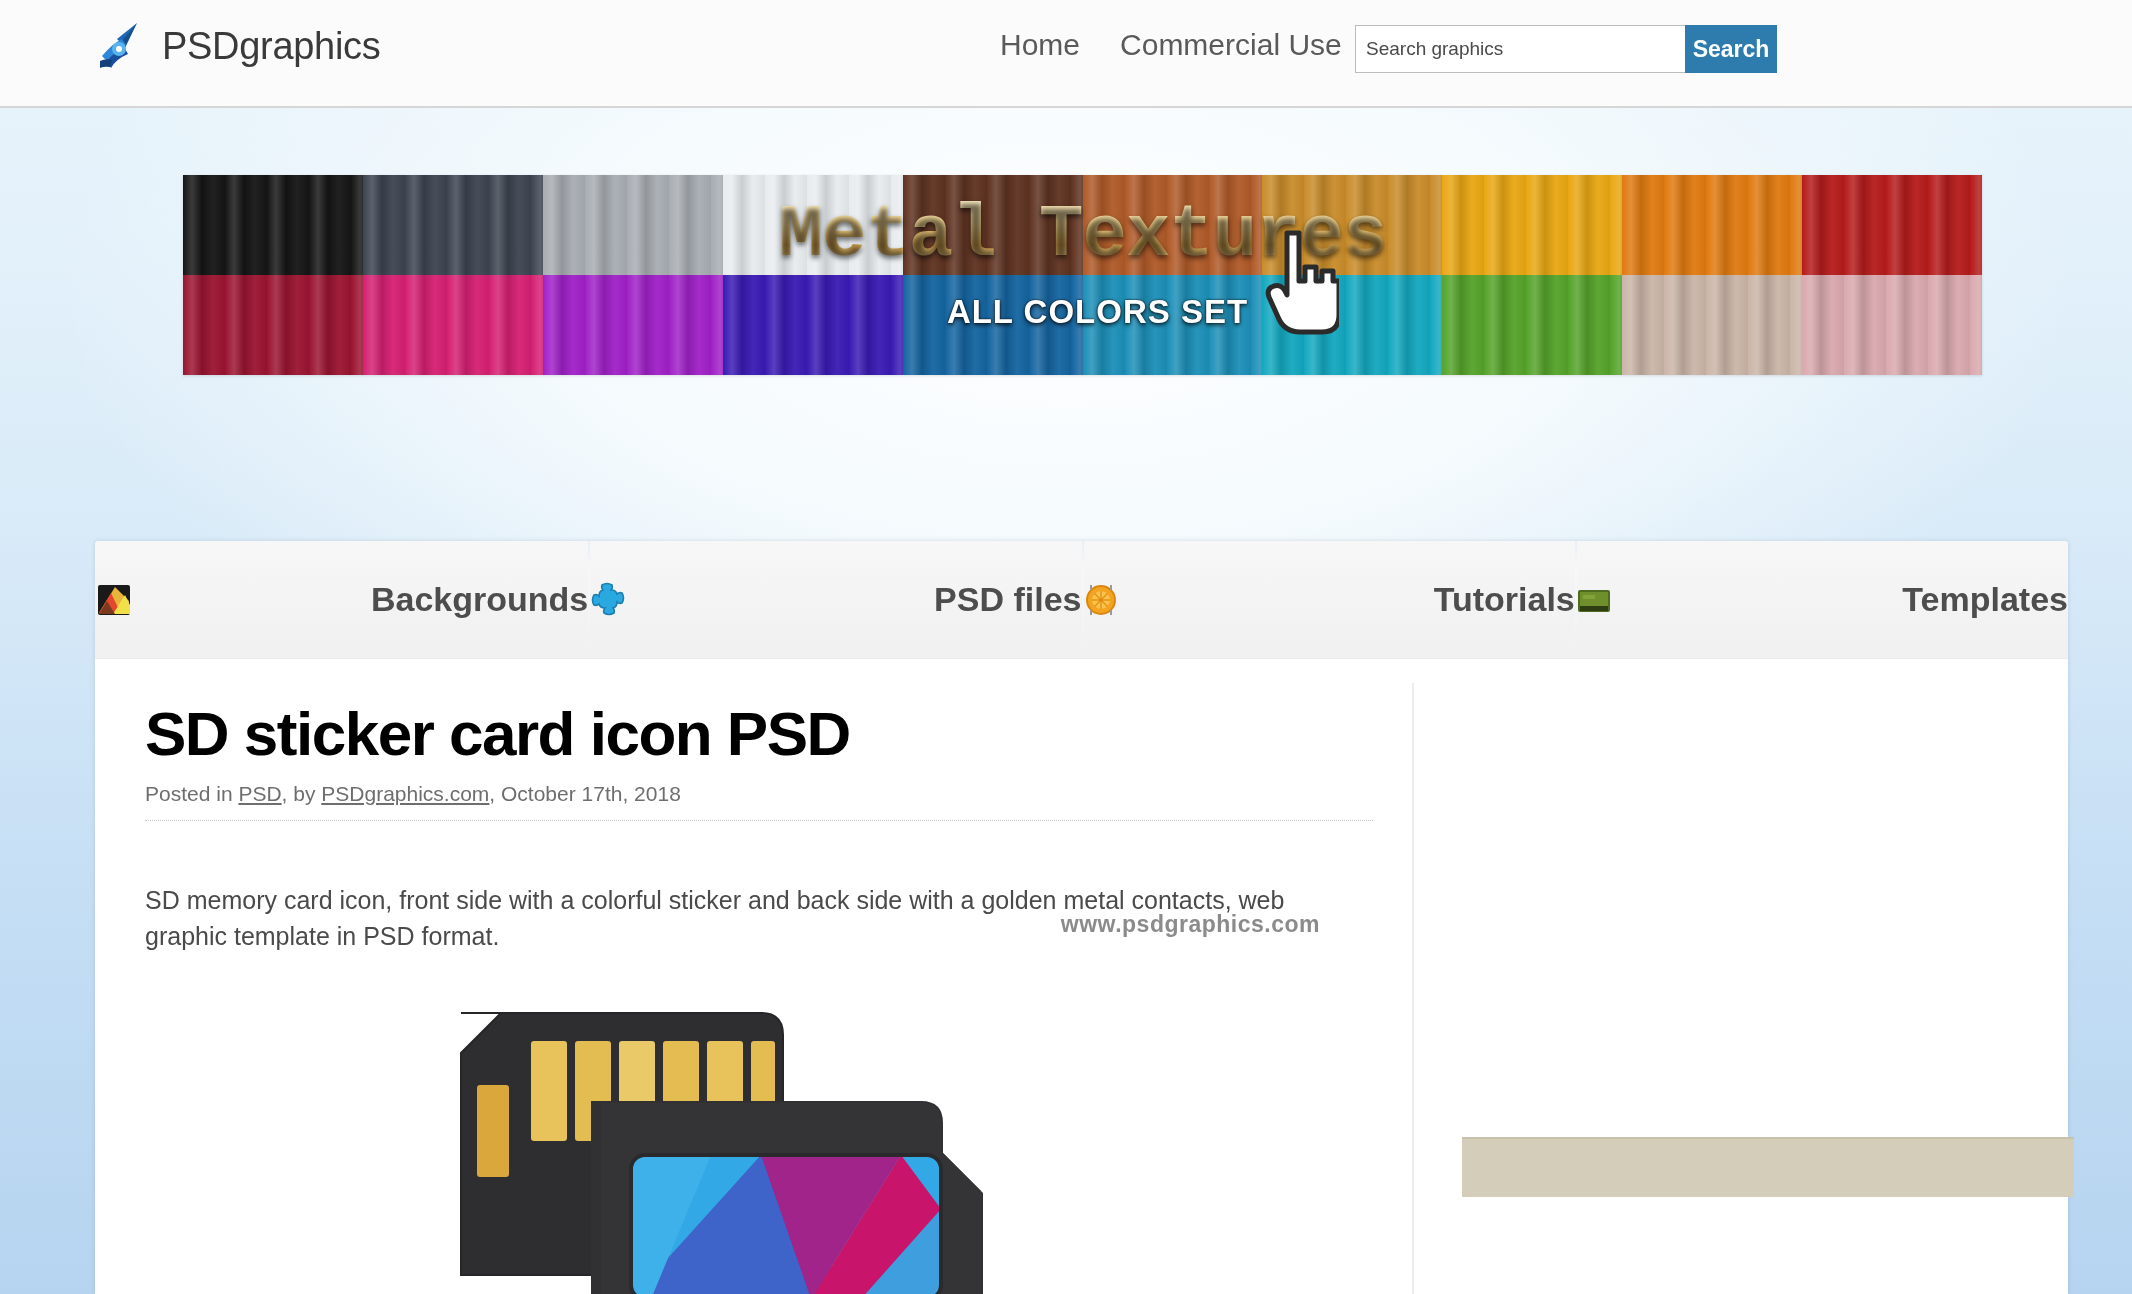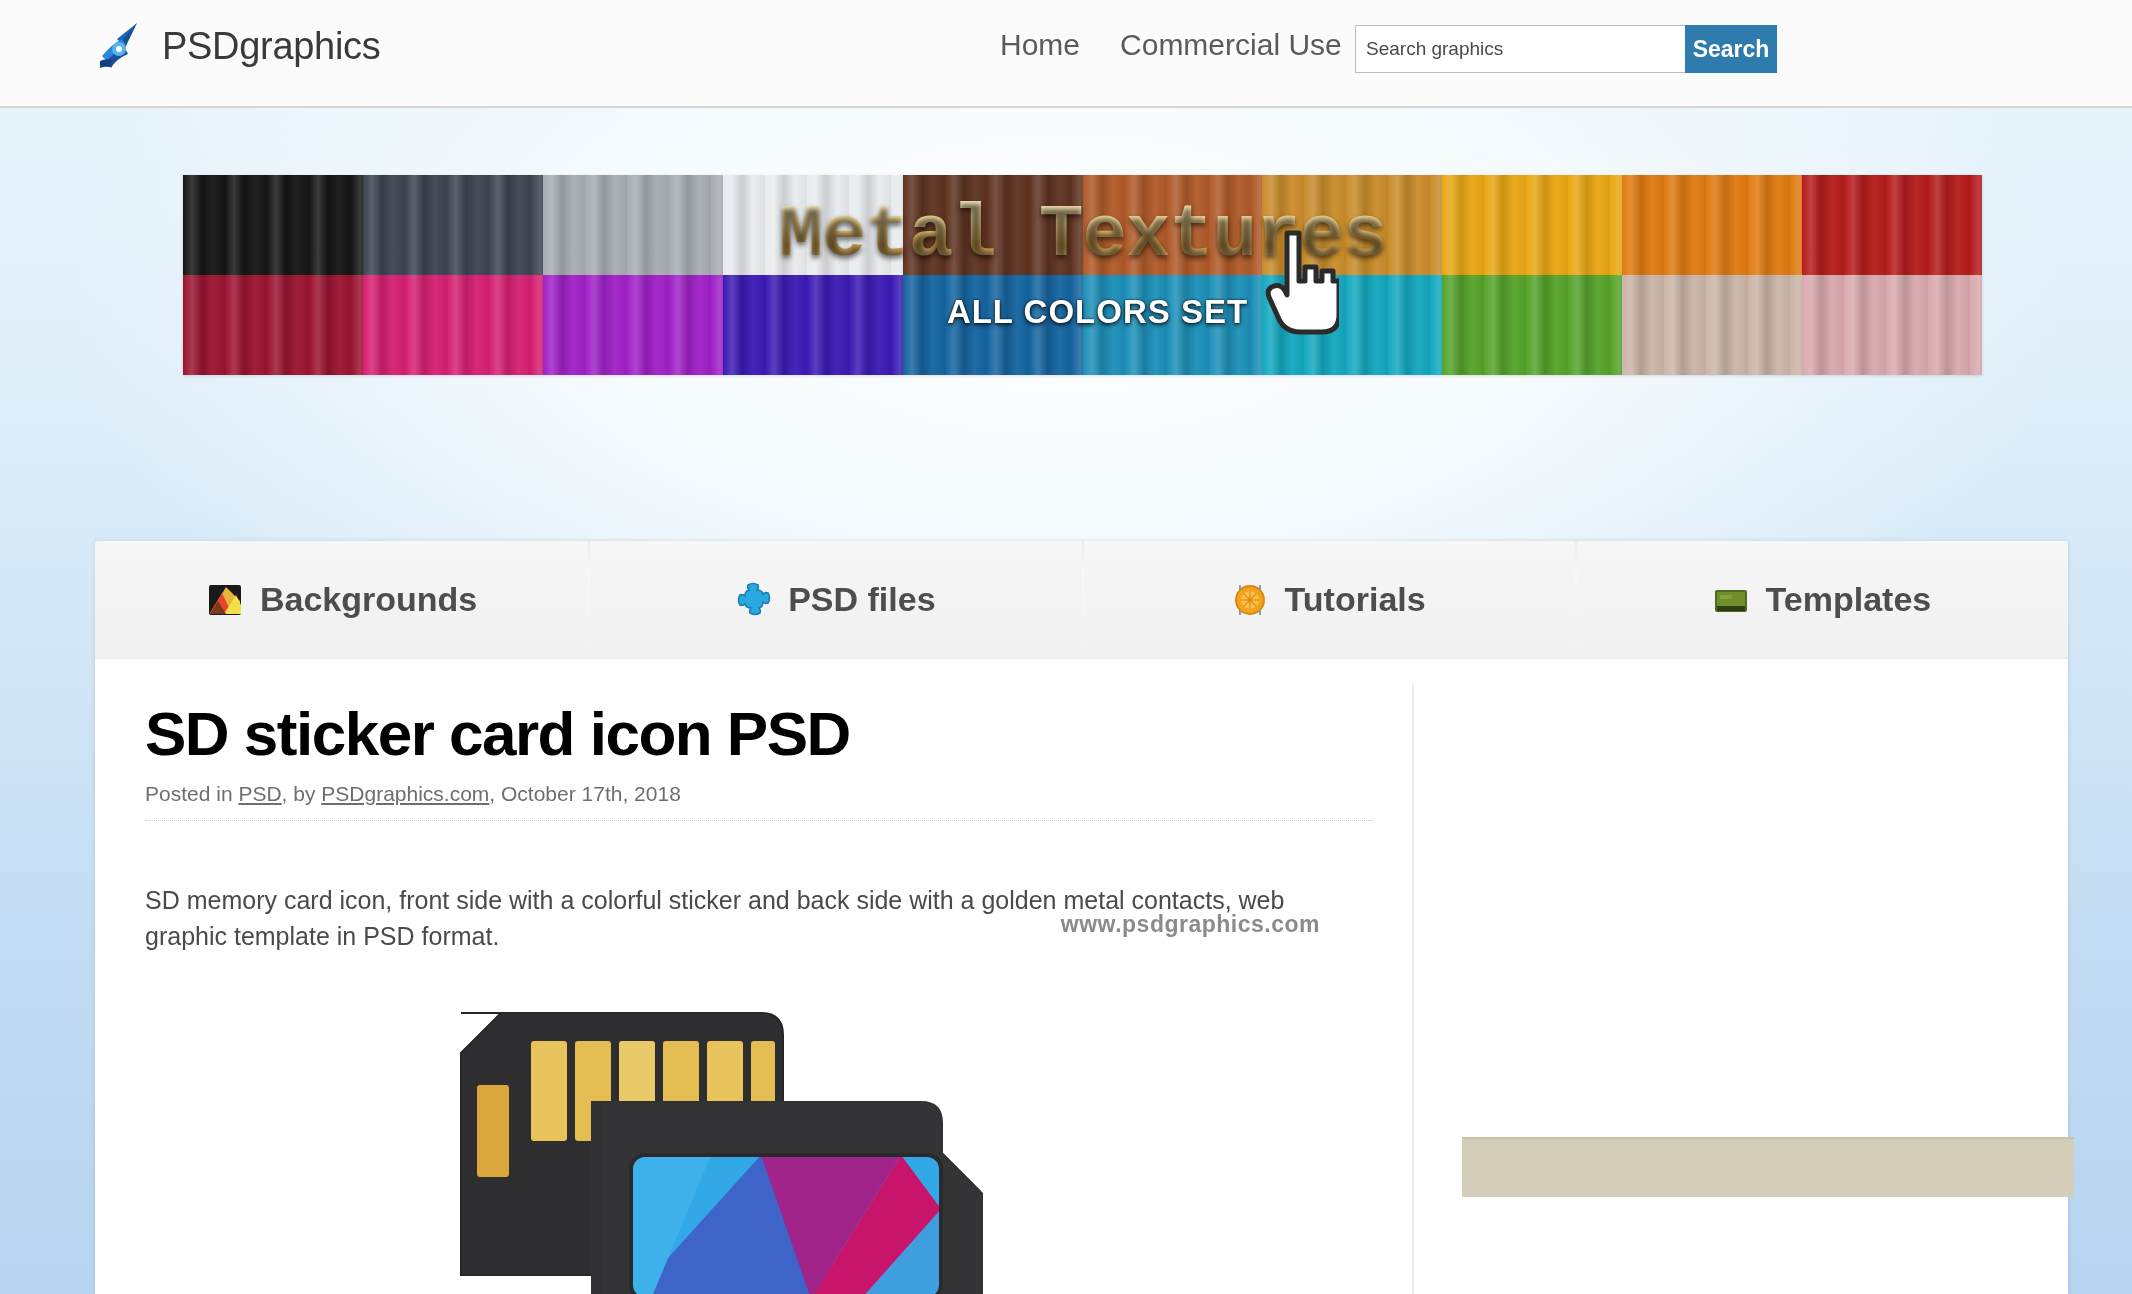--- a/index.html
+++ b/index.html
@@ -181,21 +181,21 @@
     background: linear-gradient(to bottom, #f7f7f7 0%, #f3f3f3 55%, #f1f1f1 100%);
     display: flex;
     border-radius: 4px 4px 0 0;
     border-bottom: 1px solid #ebebeb;
     overflow: hidden;
   }
   .cat-item {
     flex: 1 1 0;
     display: flex;
     align-items: center;
-    justify-content: center;
+    justify-content: space-between;
     gap: 16px;
     text-decoration: none;
     position: relative;
     cursor: pointer;
   }
   .cat-item + .cat-item::before {
     content: "";
     position: absolute;
     left: 0; top: 0; bottom: 0;
     width: 2px;

